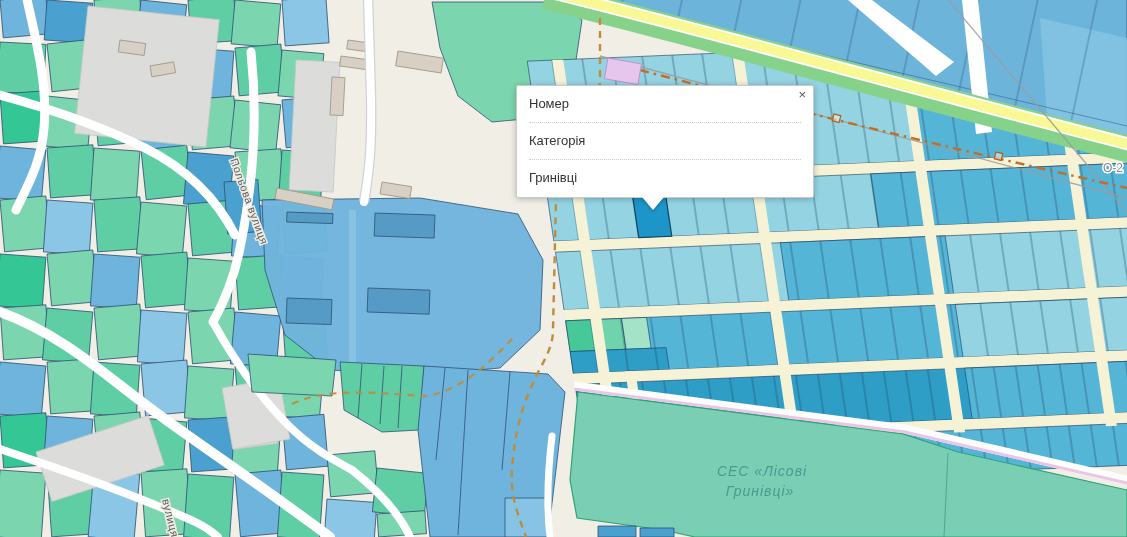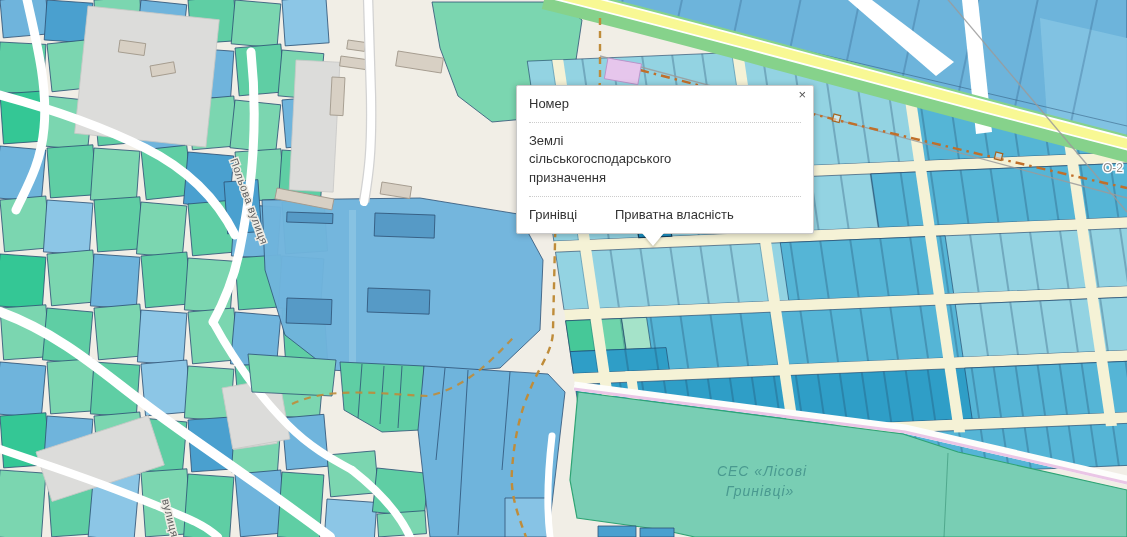--- a/index.html
+++ b/index.html
@@ -265,20 +265,19 @@
     <text class="solarlbl" x="760" y="496">Гринівці»</text>
   </g>
 </svg>
 
 <div class="popup">
   <span class="pclose">×</span>
   <div class="prow">
     <div class="plabel">Номер</div>
   </div>
   <div class="prow">
-    <div class="pvalue">Землі сільськогосподарського призначення</div>
+    <div class="plabel">Категорія</div>
   </div>
   <div class="prow">
     <div class="plabel">Гринівці</div>
-    <div class="pvalue">Приватна власність</div>
   </div>
 </div>
 </div>
 
 </body></html>

